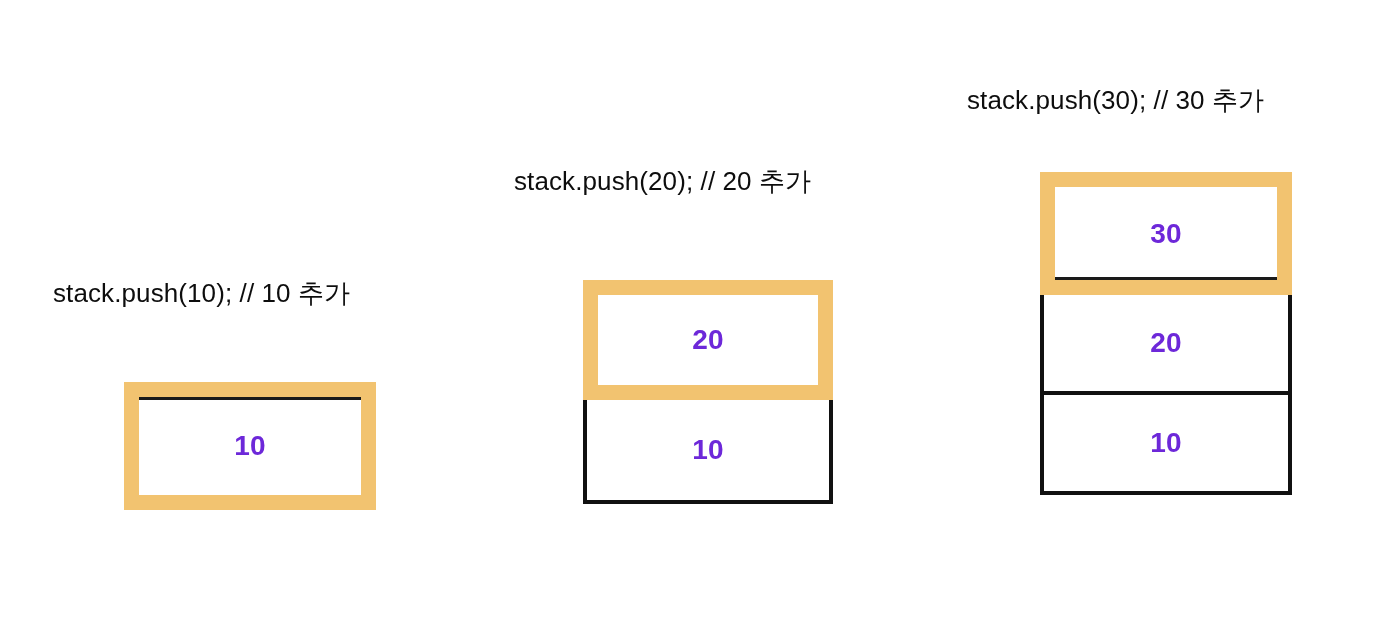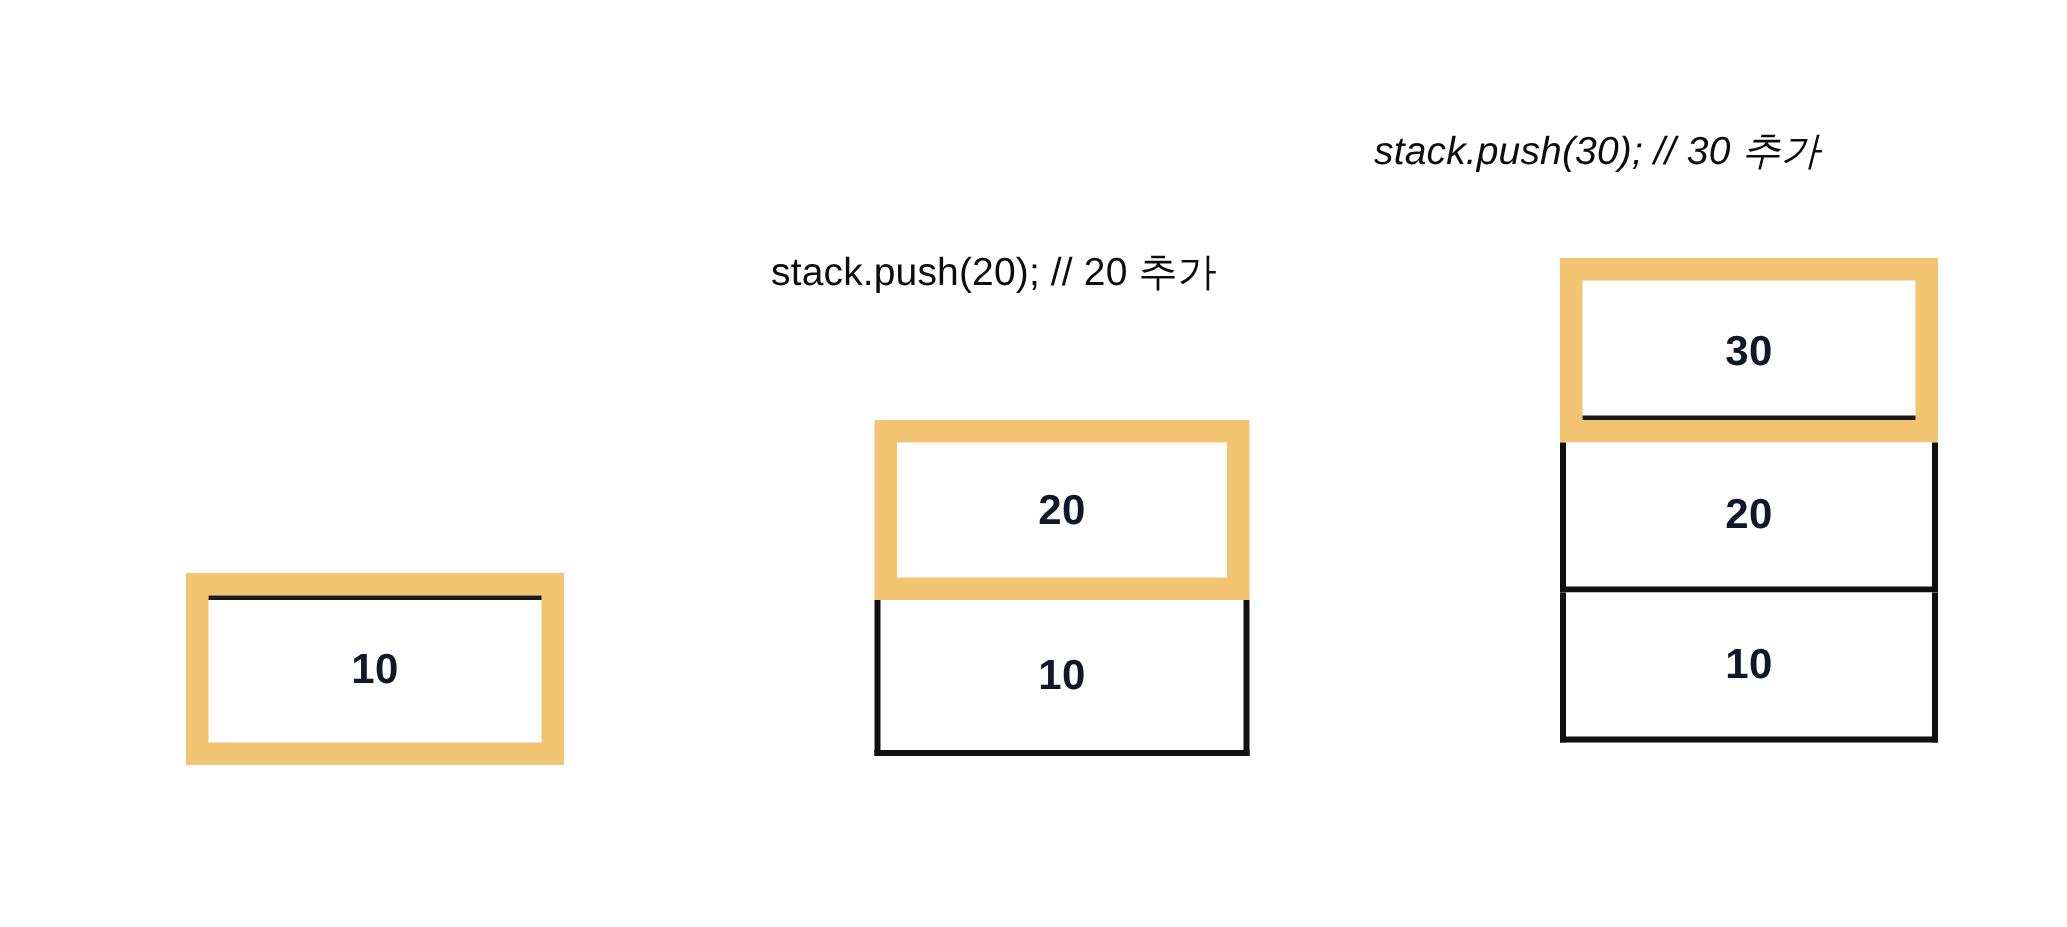--- a/index.html
+++ b/index.html
@@ -26,21 +26,21 @@
     font-family: "Liberation Sans", sans-serif;
     font-size: 26px;
     font-weight: 400;
     color: #0d0d0d;
     white-space: nowrap;
     letter-spacing: 0.1px;
     line-height: 1;
   }
   #caption-1 { left: 53px;  top: 280px; }
   #caption-2 { left: 514px; top: 168px; }
-  #caption-3 { left: 916px; top: 87px; font-style: italic;  }
+  #caption-3 { left: 967px; top: 87px;  }
 
   
   .stack {
     position: absolute;
   }
   #stack-1 { left: 124px; top: 382px; width: 252px; }
   #stack-2 { left: 583px; top: 280px; width: 250px; }
   #stack-3 { left: 1040px; top: 172px; width: 252px; }
 
   
@@ -49,21 +49,21 @@
     box-sizing: border-box;
     background: #ffffff;
     display: flex;
     align-items: center;
     justify-content: center;
   }
   .cell-value {
     font-family: "Liberation Sans", sans-serif;
     font-size: 28px;
     font-weight: bold;
-    color: #0f172a;
+    color: #6d28d9;
     line-height: 1;
     letter-spacing: 0.3px;
   }
 
   
   .cell-plain {
     border-left: 4px solid #111111;
     border-right: 4px solid #111111;
     border-bottom: 4px solid #111111;
     border-top: 0;
@@ -90,20 +90,21 @@
 
   #cell-1-push { height: 128px; }
   #cell-2-push { height: 120px; }
   #cell-3-push { height: 123px; }
 </style>
 </head>
 <body>
 
 <div id="canvas">
 
+  <div class="caption" id="caption-1">stack.push(10); // 10 추가</div>
 
   <div class="stack" id="stack-1">
     <div class="cell cell-push" id="cell-1-push">
       <div class="rule rule-top"></div>
       <span class="cell-value">10</span>
     </div>
   </div>
 
   <div class="caption" id="caption-2">stack.push(20); // 20 추가</div>
 

